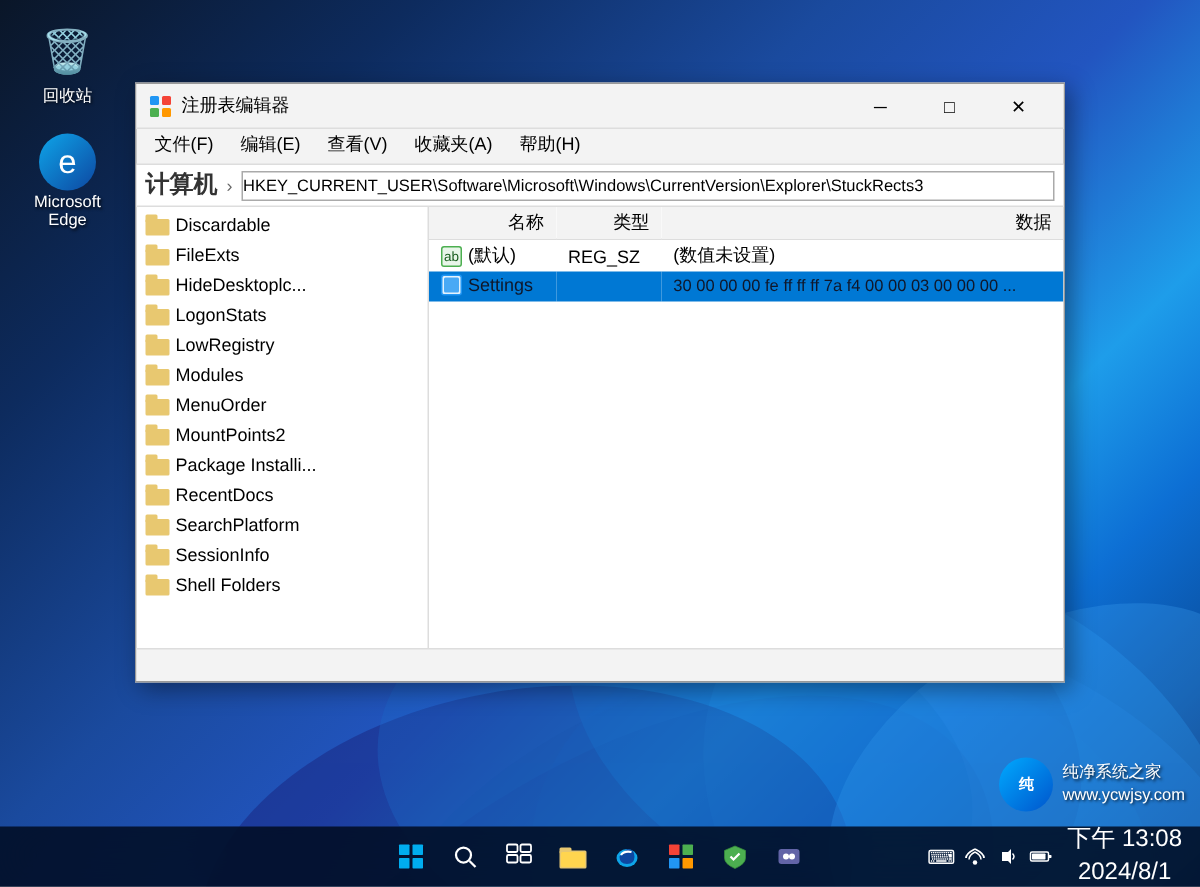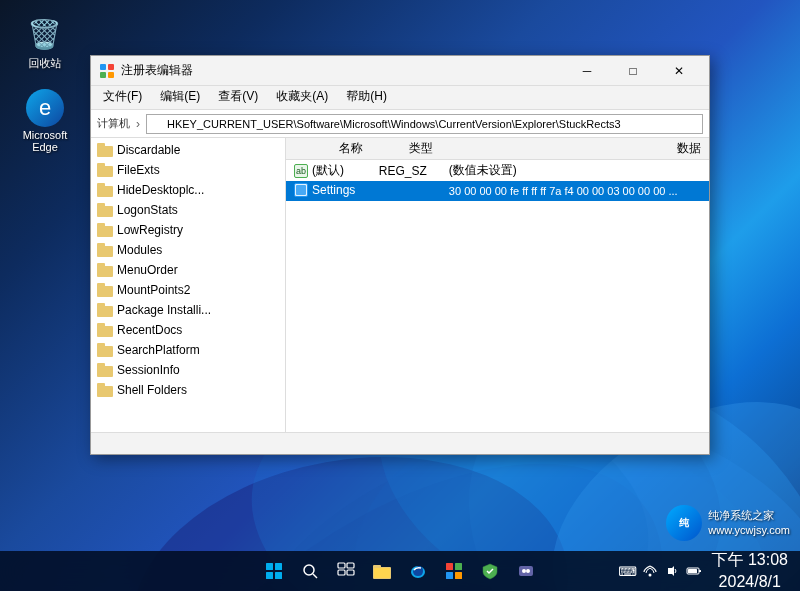--- a/index.html
+++ b/index.html
@@ -237,31 +237,32 @@
       display: flex;
       align-items: center;
       padding: 0 6px;
       gap: 6px;
       flex-shrink: 0;
       border-bottom: 1px solid #ddd;
       background: white;
     }
 
     .address-label {
-      font-size: 11px;
+      font-size: 16px;
       color: #333;
       white-space: nowrap;
+      font-weight: bold;
     }
 
     .address-path {
       flex: 1;
       height: 20px;
       border: 1px solid #aaa;
       background: white;
-      padding: 0 20px;
+      padding: 0 0;
       font-size: 11px;
       color: #000;
       display: flex;
       align-items: center;
     }
 
     
     .window-content {
       display: flex;
       flex: 1;
@@ -346,21 +347,21 @@
       font-weight: normal;
       border-bottom: 1px solid #ddd;
       cursor: pointer;
     }
 
     .detail-row td {
       padding: 2px 8px;
       font-size: 12px;
       height: 20px;
     }
-    .detail-row.selected { background: #0078d4; color: #ffffff; }
+    .detail-row.selected { background: #0078d4; color: #0f172a; }
 
     .name-icon {
       display: inline-flex;
       align-items: center;
       gap: 4px;
     }
 
     .reg-icon {
       width: 14px;
       height: 14px;

